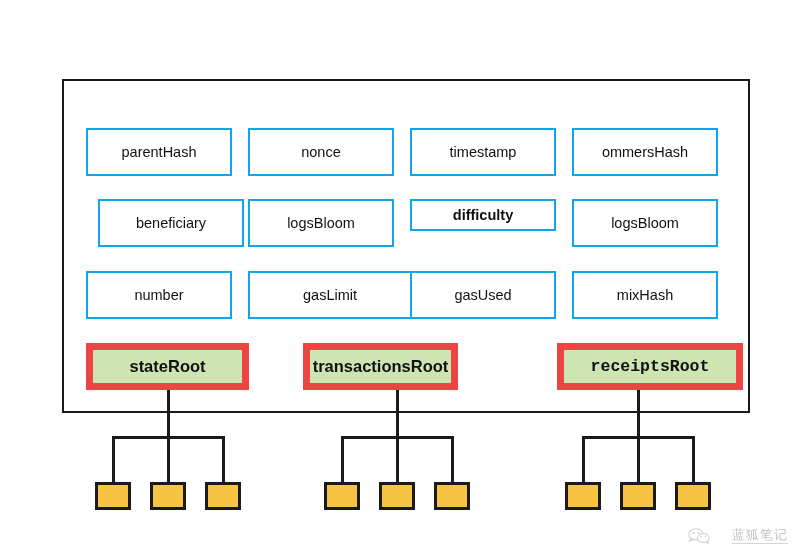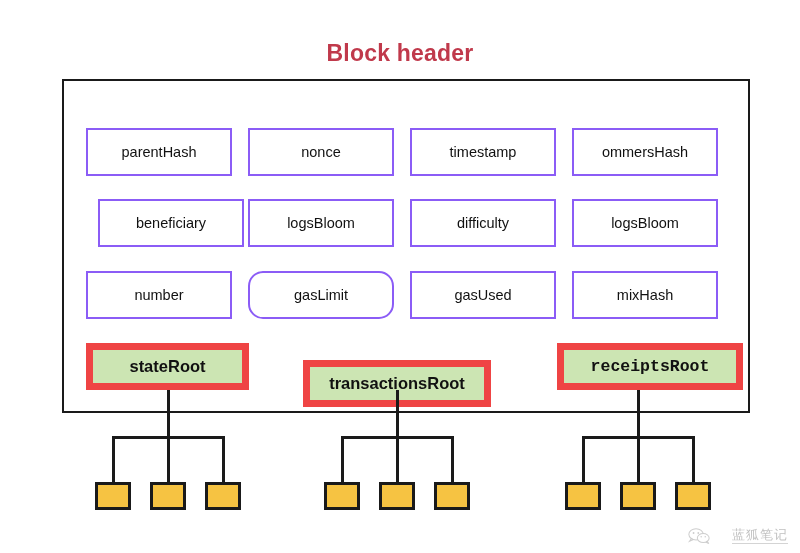--- a/index.html
+++ b/index.html
@@ -41,21 +41,21 @@
     height: 334px;
     border: 2px solid #1a1a1a;
     background: #ffffff;
     box-sizing: border-box;
   }
 
   
   .field-box {
     position: absolute;
     box-sizing: border-box;
-    border: 2px solid #8b5cf6;
+    border: 2px solid #0ea5e9;
     background: #ffffff;
     display: flex;
     align-items: center;
     justify-content: center;
     font-size: 14.5px;
     color: #111111;
     width: 146px;
     height: 48px;
   }
 
@@ -119,21 +119,20 @@
     border-bottom: 1px solid #9a9a9a;
     padding-bottom: 1px;
     line-height: 1.1;
   }
 </style>
 </head>
 <body>
 
 <div id="canvas">
 
-  <div class="diagram-title">Block header</div>
 
   <div class="header-container"></div>
 
   <div id="field-layer">
       <div class="field-box" style="left: 86px; top: 128px; width: 146px; height: 48px;">
         <span>parentHash</span>
       </div>
       <div class="field-box" style="left: 248px; top: 128px; width: 146px; height: 48px;">
         <span>nonce</span>
       </div>
@@ -142,44 +141,44 @@
       </div>
       <div class="field-box" style="left: 572px; top: 128px; width: 146px; height: 48px;">
         <span>ommersHash</span>
       </div>
       <div class="field-box" style="left: 98px; top: 199px; width: 146px; height: 48px;">
         <span>beneficiary</span>
       </div>
       <div class="field-box" style="left: 248px; top: 199px; width: 146px; height: 48px;">
         <span>logsBloom</span>
       </div>
-      <div class="field-box" style="left: 410px; top: 199px; width: 146px; height: 48px;">
+      <div class="field-box" style="left: 410px; top: 199px; width: 146px; height: 32px; font-weight: bold;">
         <span>difficulty</span>
       </div>
       <div class="field-box" style="left: 572px; top: 199px; width: 146px; height: 48px;">
         <span>logsBloom</span>
       </div>
       <div class="field-box" style="left: 86px; top: 271px; width: 146px; height: 48px;">
         <span>number</span>
       </div>
-      <div class="field-box" style="left: 248px; top: 271px; width: 146px; height: 48px; border-radius: 15px;">
+      <div class="field-box" style="left: 248px; top: 271px; width: 164px; height: 48px;">
         <span>gasLimit</span>
       </div>
       <div class="field-box" style="left: 410px; top: 271px; width: 146px; height: 48px;">
         <span>gasUsed</span>
       </div>
       <div class="field-box" style="left: 572px; top: 271px; width: 146px; height: 48px;">
         <span>mixHash</span>
       </div>
     </div>
   <div id="root-layer">
       <div class="root-box" style="left: 86px; top: 343px; width: 163px; height: 47px; background: rgb(204, 229, 179);">
         <span>stateRoot</span>
       </div>
-      <div class="root-box" style="left: 303px; top: 360px; width: 188px; height: 47px; background: rgb(204, 229, 179);">
+      <div class="root-box" style="left: 303px; top: 343px; width: 155px; height: 47px; background: rgb(204, 229, 179);">
         <span>transactionsRoot</span>
       </div>
       <div class="root-box" style="left: 557px; top: 343px; width: 186px; height: 47px; background: rgb(204, 229, 179); font-family: Liberation Mono, monospace;">
         <span>receiptsRoot</span>
       </div>
     </div>
   <div id="tree-layer">
       <div class="stem" style="left: 167px; top: 390px; height: 47px;"></div>
       <div class="hbar" style="left: 112px; top: 436px; width: 113px;"></div>
       <div class="stem" style="left: 112px; top: 437px; height: 45px;"></div>

